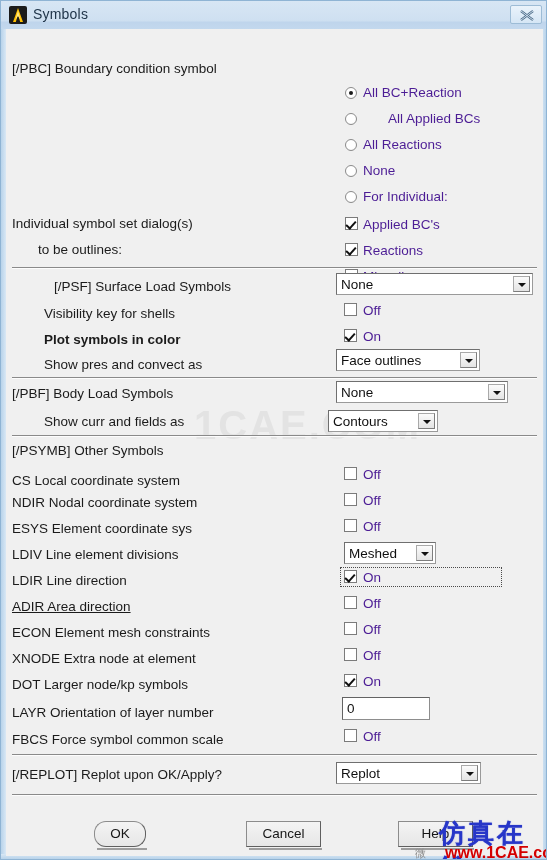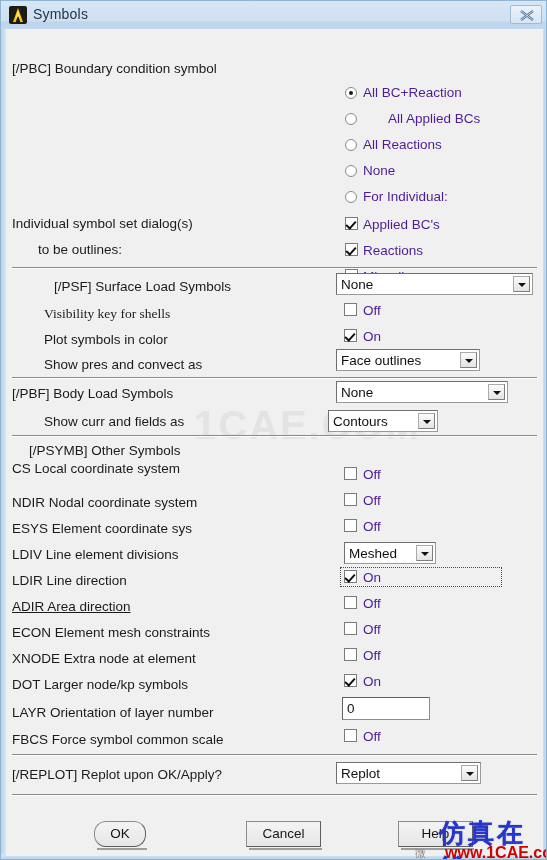--- a/index.html
+++ b/index.html
@@ -244,25 +244,25 @@
     <div class="lbl" style="left:32px;top:213px;">to be outlines:</div>
 
     <div class="sep" style="top:238px;"></div>
 
     <div class="lbl" style="left:12px;top:250px;margin-left:36px;">[/PSF]  Surface Load Symbols</div>
     <div class="combo" style="left:330px;top:244px;width:197px;">
       <div class="val">None</div>
       <div class="arrowbox"></div>
     </div>
 
-    <div class="lbl" style="left:38px;top:277px;font-family:Liberation Serif, serif;">Visibility key for shells</div>
+    <div class="lbl" style="left:38px;top:277px;">Visibility key for shells</div>
     <div class="cbx" style="left:338px;top:274px;"></div>
     <div class="ctrl-text" style="left:357px;top:274px;">Off</div>
 
-    <div class="lbl" style="left:38px;top:303px;">Plot symbols in color</div>
+    <div class="lbl" style="left:38px;top:303px;font-weight:bold;">Plot symbols in color</div>
     <div class="cbx on" style="left:338px;top:300px;"></div>
     <div class="ctrl-text" style="left:357px;top:300px;">On</div>
 
     <div class="lbl" style="left:38px;top:328px;">Show pres and convect as</div>
     <div class="combo" style="left:330px;top:320px;width:144px;">
       <div class="val">Face outlines</div>
       <div class="arrowbox"></div>
     </div>
 
     <div class="sep" style="top:348px;"></div>
@@ -274,23 +274,23 @@
     </div>
 
     <div class="lbl" style="left:38px;top:385px;">Show curr and fields as</div>
     <div class="combo" style="left:322px;top:381px;width:110px;">
       <div class="val">Contours</div>
       <div class="arrowbox"></div>
     </div>
 
     <div class="sep" style="top:406px;"></div>
 
-    <div class="lbl" style="left:23px;top:414px;">[/PSYMB] Other Symbols</div>
-
-    <div class="lbl" style="left:6px;top:432px;">CS   Local coordinate system</div>
+    <div class="lbl" style="left:6px;top:414px;">[/PSYMB] Other Symbols</div>
+
+    <div class="lbl" style="left:6px;top:444px;">CS   Local coordinate system</div>
     <div class="cbx" style="left:338px;top:438px;"></div>
     <div class="ctrl-text" style="left:357px;top:438px;">Off</div>
 
     <div class="lbl" style="left:6px;top:466px;">NDIR Nodal coordinate system</div>
     <div class="cbx" style="left:338px;top:464px;"></div>
     <div class="ctrl-text" style="left:357px;top:464px;">Off</div>
 
     <div class="lbl" style="left:6px;top:492px;">ESYS Element coordinate sys</div>
     <div class="cbx" style="left:338px;top:490px;"></div>
     <div class="ctrl-text" style="left:357px;top:490px;">Off</div>

